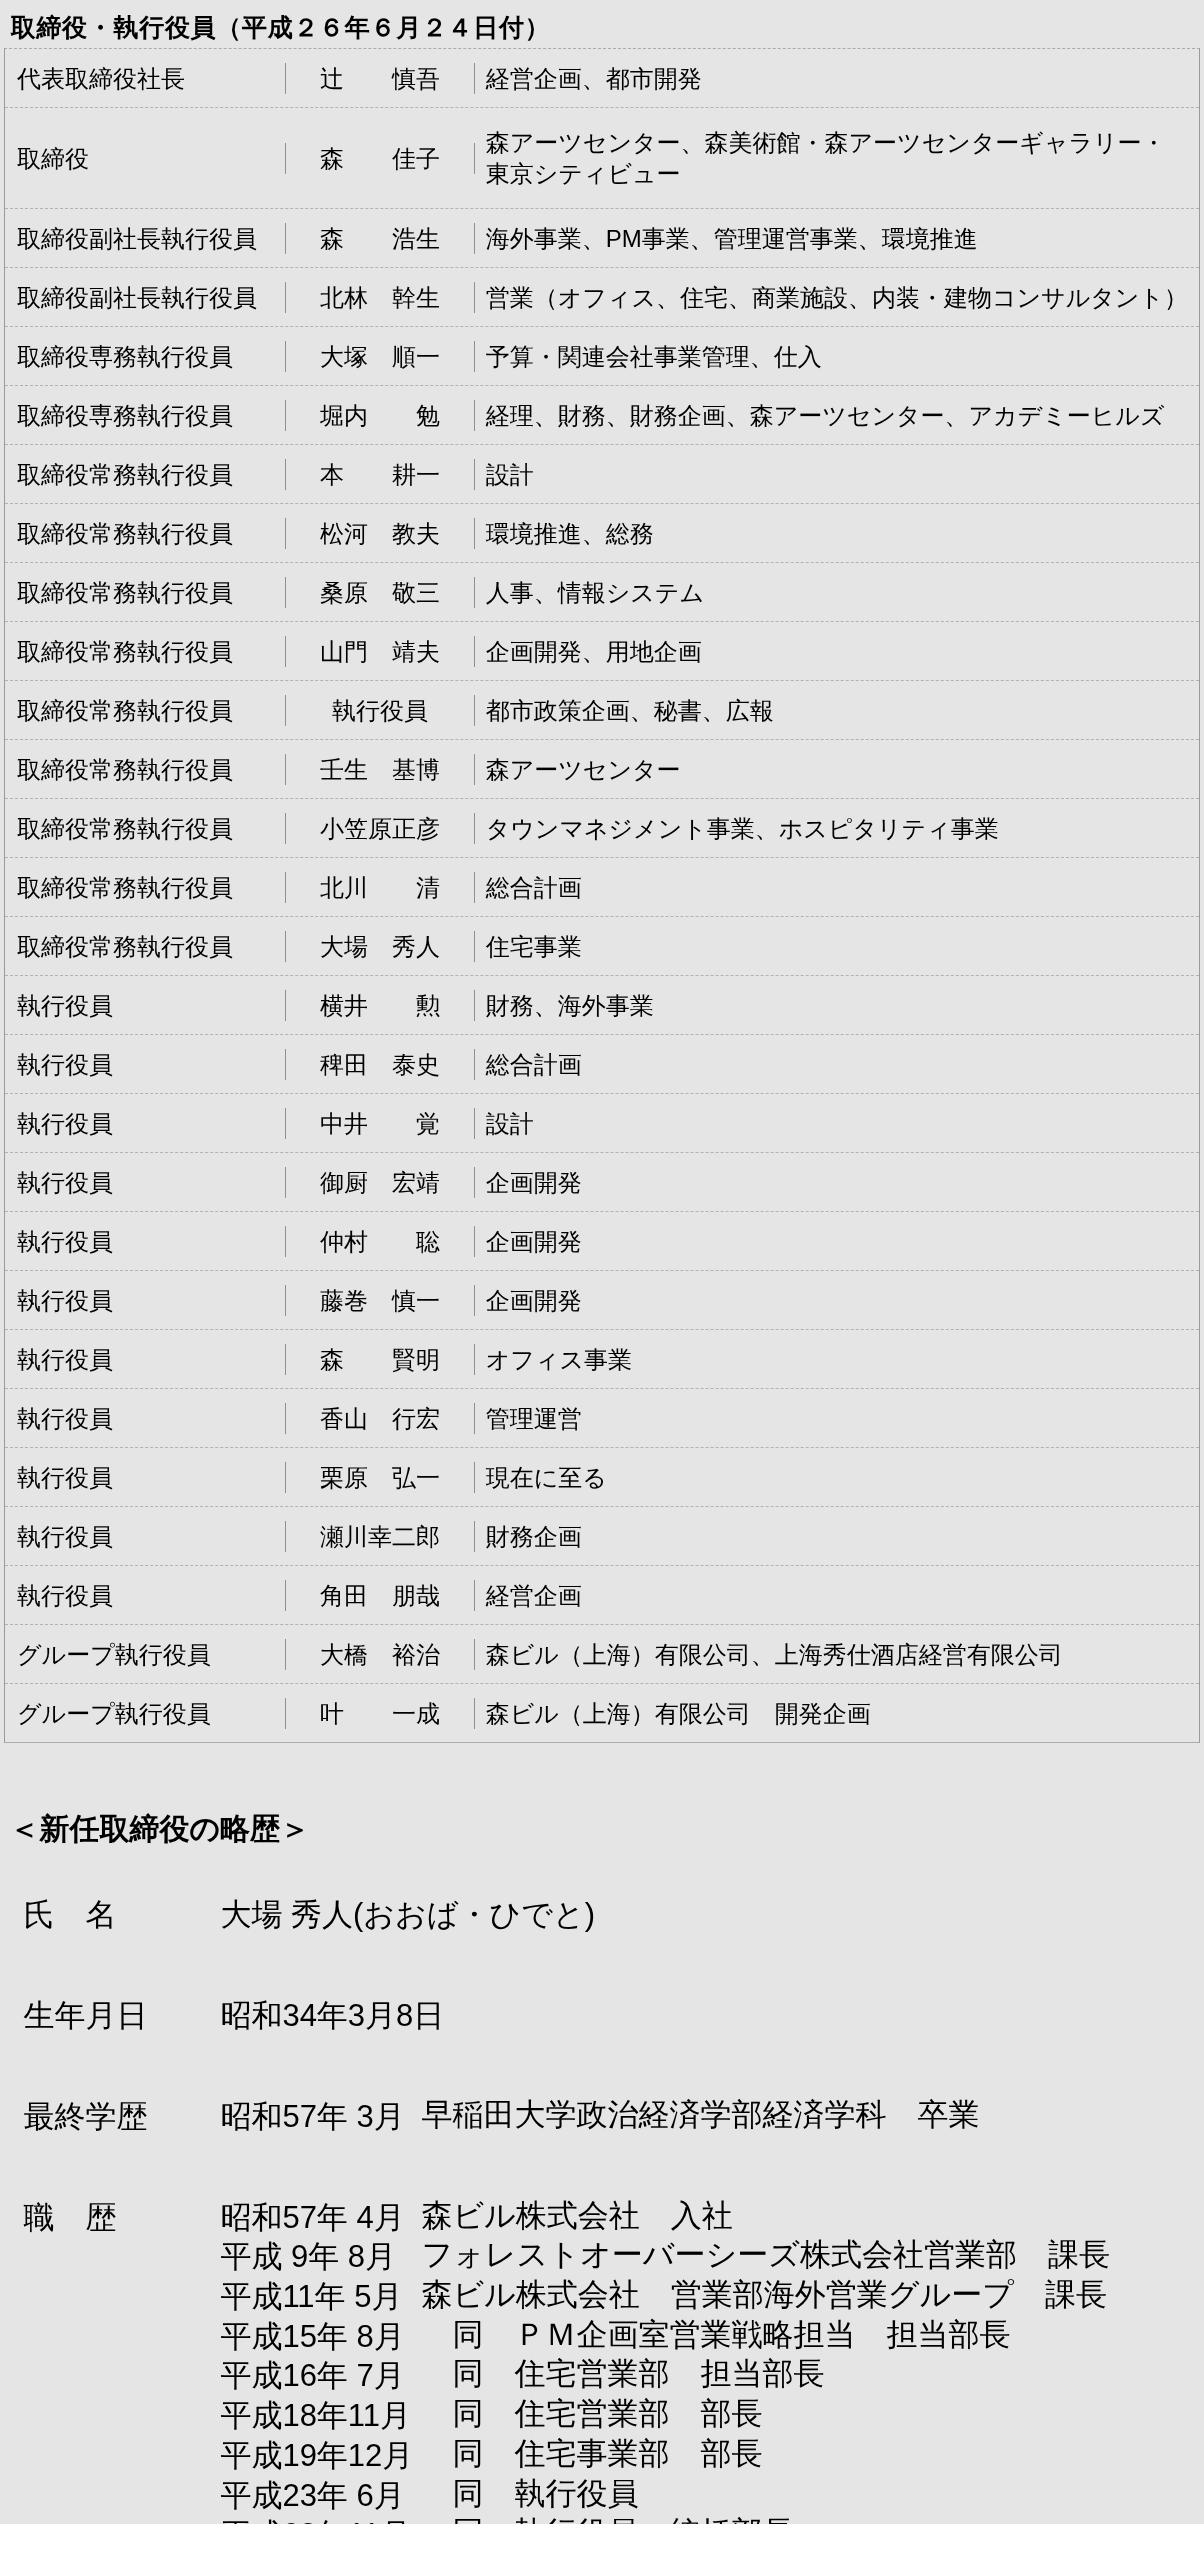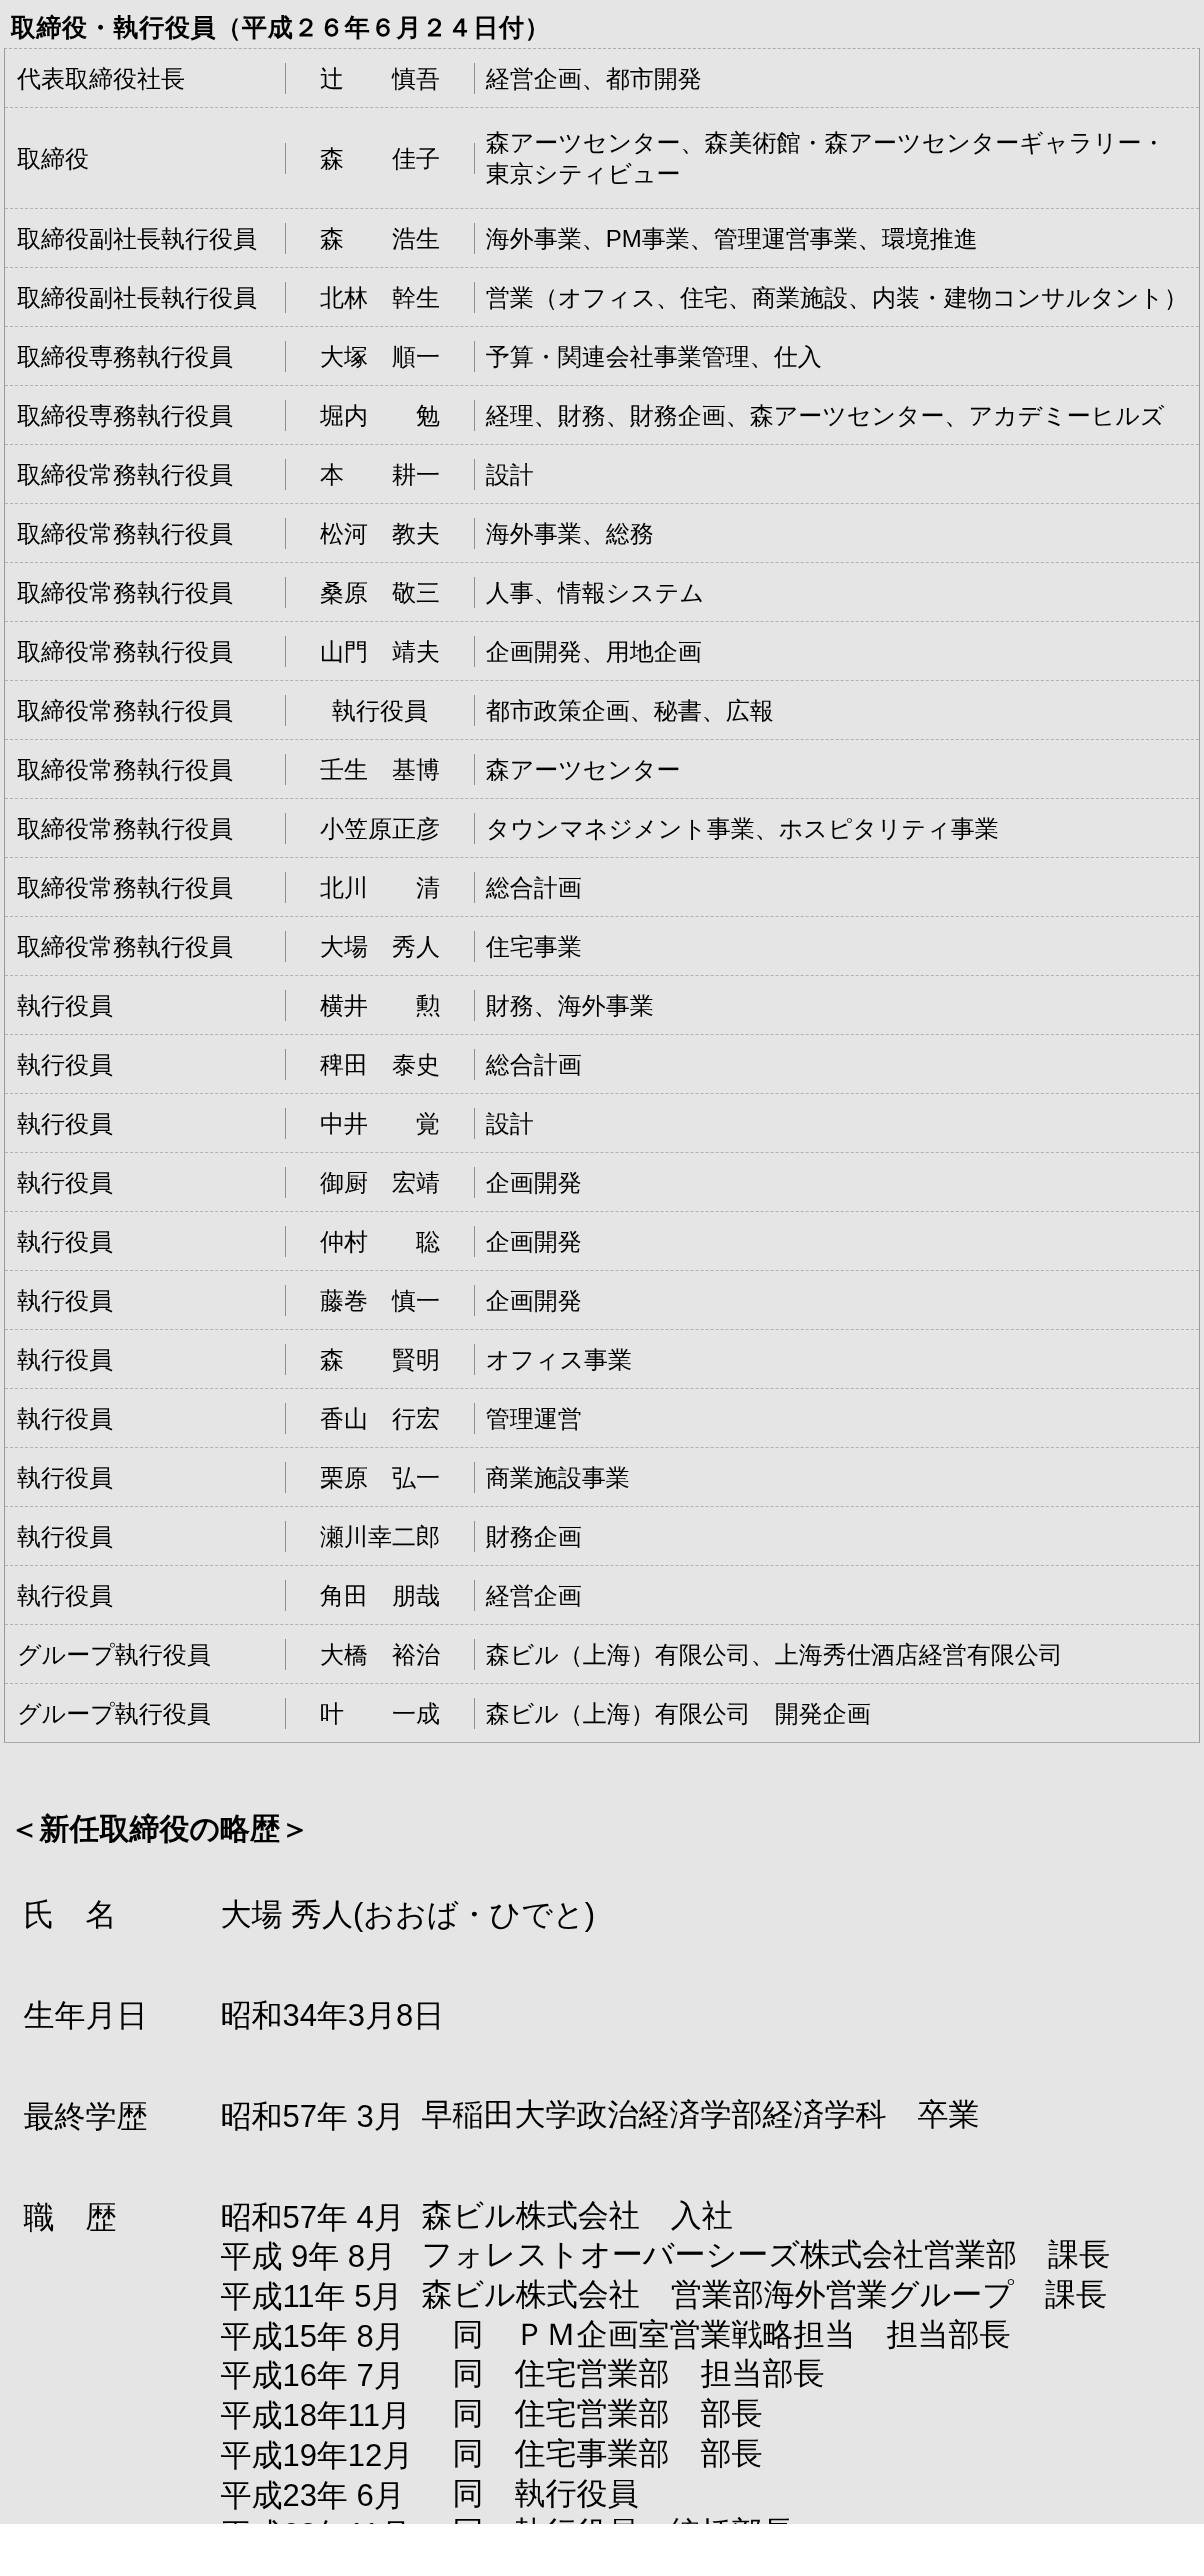--- a/index.html
+++ b/index.html
@@ -134,21 +134,21 @@
         <div class="cell duty">経理、財務、財務企画、森アーツセンター、アカデミーヒルズ</div>
       </div>
       <div class="trow">
         <div class="cell role">取締役常務執行役員</div>
         <div class="cell name">本　　耕一</div>
         <div class="cell duty">設計</div>
       </div>
       <div class="trow">
         <div class="cell role">取締役常務執行役員</div>
         <div class="cell name">松河　教夫</div>
-        <div class="cell duty">海外事業、総務</div>
+        <div class="cell duty">環境推進、総務</div>
       </div>
       <div class="trow">
         <div class="cell role">取締役常務執行役員</div>
         <div class="cell name">桑原　敬三</div>
         <div class="cell duty">人事、情報システム</div>
       </div>
       <div class="trow">
         <div class="cell role">取締役常務執行役員</div>
         <div class="cell name">山門　靖夫</div>
         <div class="cell duty">企画開発、用地企画</div>
@@ -214,21 +214,21 @@
         <div class="cell duty">オフィス事業</div>
       </div>
       <div class="trow">
         <div class="cell role">執行役員</div>
         <div class="cell name">香山　行宏</div>
         <div class="cell duty">管理運営</div>
       </div>
       <div class="trow">
         <div class="cell role">執行役員</div>
         <div class="cell name">栗原　弘一</div>
-        <div class="cell duty">商業施設事業</div>
+        <div class="cell duty">現在に至る</div>
       </div>
       <div class="trow">
         <div class="cell role">執行役員</div>
         <div class="cell name">瀬川幸二郎</div>
         <div class="cell duty">財務企画</div>
       </div>
       <div class="trow">
         <div class="cell role">執行役員</div>
         <div class="cell name">角田　朋哉</div>
         <div class="cell duty">経営企画</div>

